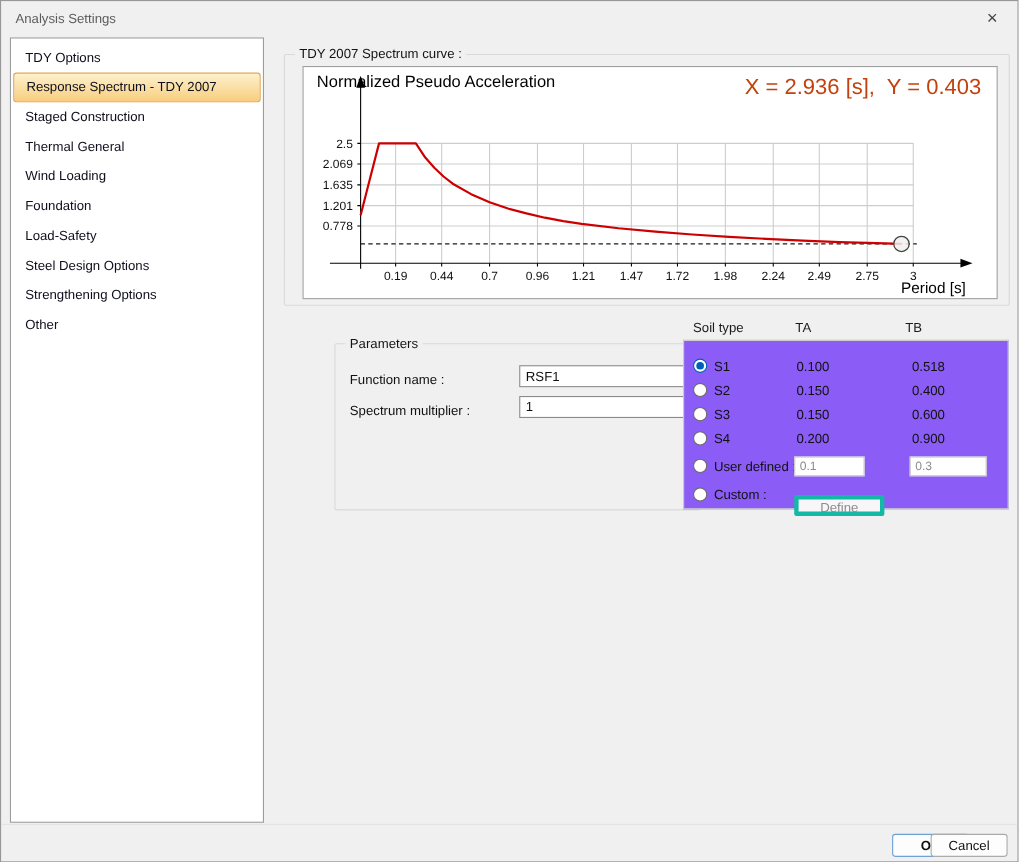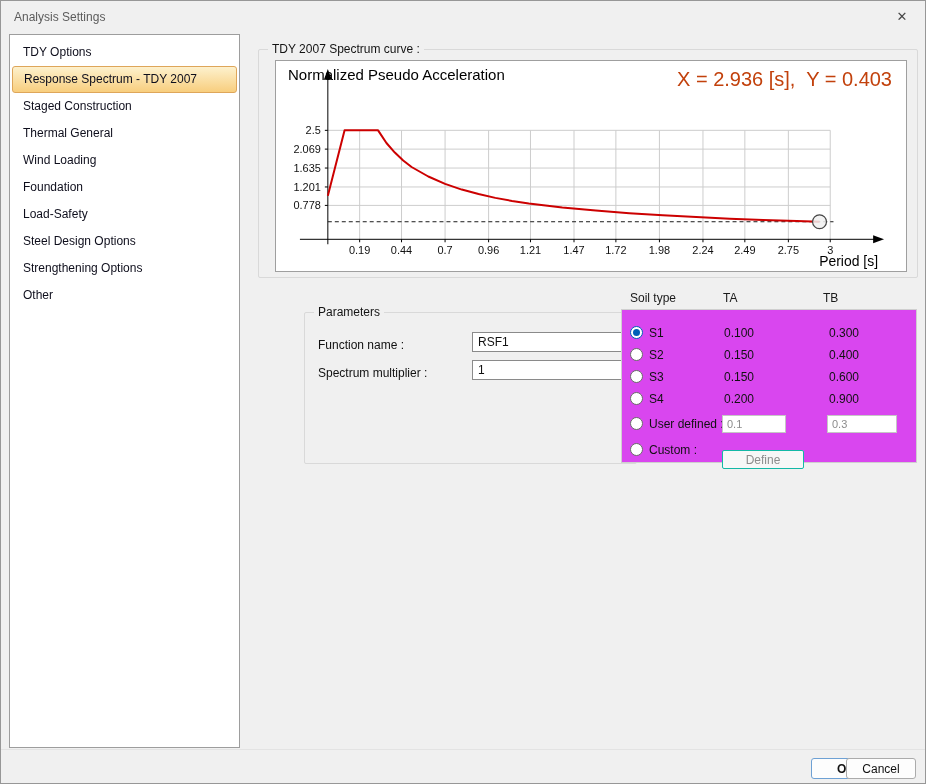--- a/index.html
+++ b/index.html
@@ -34,30 +34,30 @@
   .params-group{left:257px;top:311px;width:333px;height:152px;margin-left:46px;}
   .form-label{position:absolute;left:13px;font-size:12px;color:#111;}
   .textbox{position:absolute;border:1px solid #8a8a8a;background:#fff;font-size:12px;padding:1px 5px;font-family:inherit;color:#111;}
   .tb-fn{left:167px;top:19px;width:155px;height:20px;}
   .tb-mult{left:167px;top:47px;width:155px;height:20px;}
 
   
   .soil-header{position:absolute;left:620px;top:290px;width:296px;height:15px;font-size:12px;color:#1a1a1a;}
   .soil-header span{position:absolute;top:0;}
   .sh-type{left:9px;} .sh-ta{left:102px;} .sh-tb{left:202px;}
-  .soil-panel{position:absolute;left:620px;top:308px;width:296px;height:154px;background:#d946ef;border:1px solid #cfcfcf;}
+  .soil-panel{position:absolute;left:620px;top:308px;width:296px;height:154px;background:#8b5cf6;border:1px solid #cfcfcf;}
   .soil-row{position:absolute;left:8px;right:6px;height:19px;display:flex;align-items:center;font-size:12px;color:#111;cursor:pointer;}
   .radio{width:13px;height:13px;border:1px solid #6a6a6a;border-radius:50%;background:#fff;margin-right:6px;position:relative;flex:none;}
   .radio.checked{border-color:#005fb8;}
   .radio.checked::after{content:'';position:absolute;inset:2px;border-radius:50%;background:#005fb8;}
   .soil-val-ta{position:absolute;left:94px;} .soil-val-tb{position:absolute;left:199px;}
   .tb-ud{border:1px solid #c6c6c6;background:#fff;font-size:11px;color:#8c8c8c;padding:1px 4px;font-family:inherit;position:absolute;height:18px;}
   .tb-ud-ta{left:92px;width:64px;} .tb-ud-tb{left:197px;width:70px;}
   .define-btn{position:absolute;left:92px;width:82px;height:19px;font-size:12px;color:#8d8d8d;background:#f7f7f7;
-              border:1px solid #14b8a6;border-radius:2px;font-family:inherit;margin-top:20px;}
+              border:4px solid #14b8a6;border-radius:2px;font-family:inherit;margin-top:20px;}
 
   
   .footer-line{position:absolute;left:0;right:0;top:748px;border-top:1px solid #e3e3e3;}
   .btn{position:absolute;top:757px;width:70px;height:21px;font-size:12px;font-family:inherit;background:#fdfdfd;
        border:1px solid #ababab;border-radius:3px;cursor:pointer;color:#111;}
   .btn-ok{left:810px;border-color:#6ea1d4;font-weight:bold;}
   .btn-cancel{left:845px;}
 </style>
 </head>
 <body>
@@ -163,21 +163,21 @@
     <span class="sh-type">Soil type</span>
     <span class="sh-ta">TA</span>
     <span class="sh-tb">TB</span>
   </div>
 
   <div class="soil-panel">
     <div class="soil-row" style="top:13px;">
       <span class="radio checked"></span>
       <span>S1</span>
       <span class="soil-val-ta">0.100</span>
-      <span class="soil-val-tb">0.300</span>
+      <span class="soil-val-tb">0.518</span>
     </div>
     <div class="soil-row" style="top:35px;">
       <span class="radio"></span>
       <span>S2</span>
       <span class="soil-val-ta">0.150</span>
       <span class="soil-val-tb">0.400</span>
     </div>
     <div class="soil-row" style="top:57px;">
       <span class="radio"></span>
       <span>S3</span>

